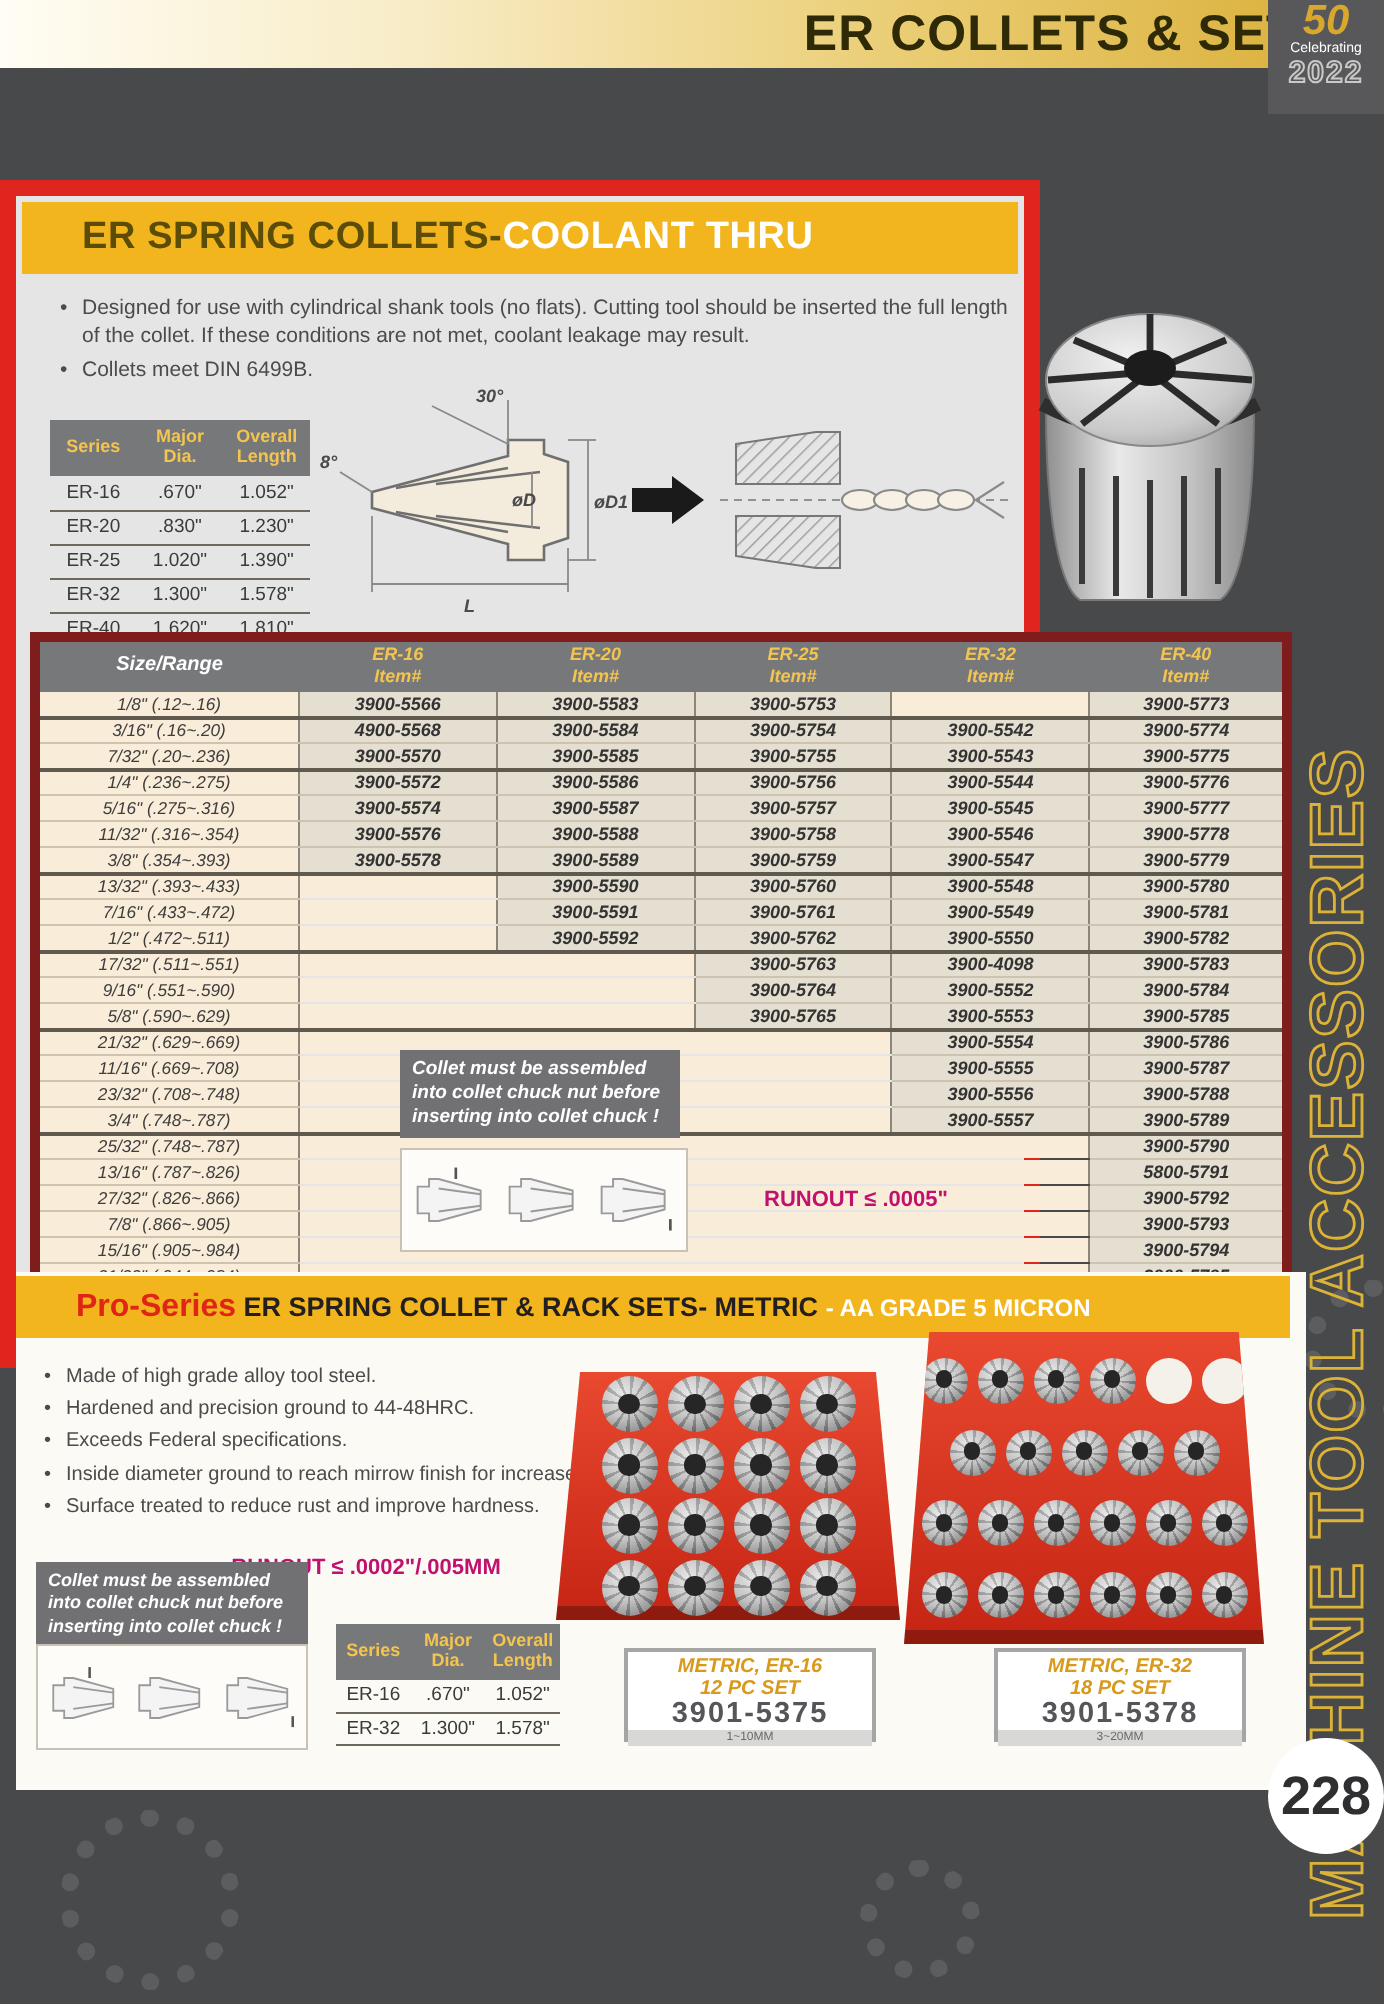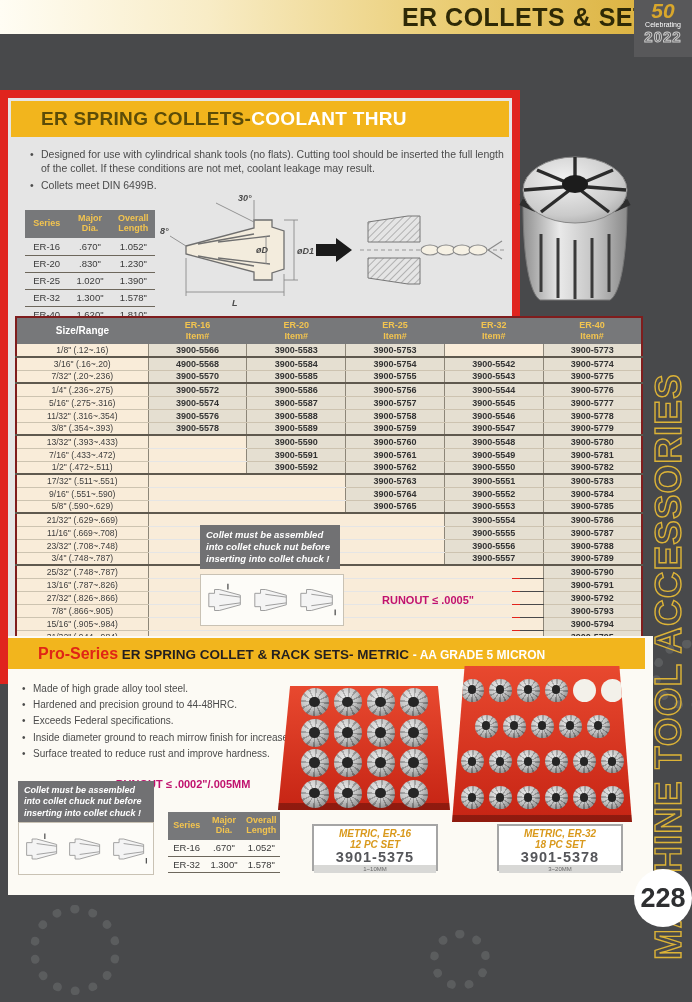--- a/index.html
+++ b/index.html
@@ -38,21 +38,21 @@
   .s1-bullets{left:22px;top:50px;width:480px;}
 
   table.spec{border-collapse:collapse;table-layout:fixed;width:100%;}
   table.spec th{background:#77787a;color:#f3c44f;font-size:9px;font-weight:bold;height:28px;line-height:1.1;padding:1px;}
   table.spec td{font-size:9.5px;color:#3a3a3a;text-align:center;height:17px;border-bottom:1px solid #6d675c;}
   .spec1{position:absolute;left:17px;top:112px;width:130px;}
   .diagram{position:absolute;left:150px;top:88px;width:350px;height:130px;}
   .photo{position:absolute;left:497px;top:44px;width:142px;height:174px;}
 
   .maintable{position:absolute;left:7px;top:218px;width:628px;}
-  table.mt{border-collapse:collapse;table-layout:fixed;width:626px;border:2px solid #7f1d1d;}
+  table.mt{border-collapse:collapse;table-layout:fixed;width:626px;border:5px solid #7f1d1d;font-style:italic;}
   table.mt th{background:#77787a;color:#f3c44f;font-size:9px;font-weight:bold;height:27px;line-height:1.2;padding:0;}
   table.mt th.sh{color:#fff;font-size:10px;}
   table.mt td{height:13px;padding:0;text-align:center;overflow:hidden;white-space:nowrap;}
   table.mt td.sz{background:#f9ecd9;font-size:8.6px;color:#3d3d3d;border-bottom:1px solid #cdc3b0;}
   table.mt td.d{background:#e5dfd1;font-size:9px;font-weight:bold;color:#333;border-bottom:1px solid #cdc3b0;}
   table.mt td.b{background:#f9ecd9;border-bottom:1px solid transparent;}
   table.mt td.lb{border-left:1px solid #8d8678;}
   table.mt tr.ge td{border-bottom:2px solid #5f594e;}
 
   .notebox{position:absolute;background:#717173;color:#fff;font-size:9.5px;font-weight:bold;font-style:italic;
@@ -342,21 +342,21 @@
               <td class="d lb">3900-5592</td>
               <td class="d lb">3900-5762</td>
               <td class="d lb">3900-5550</td>
               <td class="d lb">3900-5782</td>
             </tr>
             <tr>
               <td class="sz">17/32" (.511~.551)</td>
               <td class="b lb"></td>
               <td class="b"></td>
               <td class="d lb">3900-5763</td>
-              <td class="d lb">3900-5551</td>
+              <td class="d lb">3900-4098</td>
               <td class="d lb">3900-5783</td>
             </tr>
             <tr>
               <td class="sz">9/16" (.551~.590)</td>
               <td class="b lb"></td>
               <td class="b"></td>
               <td class="d lb">3900-5764</td>
               <td class="d lb">3900-5552</td>
               <td class="d lb">3900-5784</td>
             </tr>
@@ -407,21 +407,21 @@
               <td class="b"></td>
               <td class="b"></td>
               <td class="d lb">3900-5790</td>
             </tr>
             <tr>
               <td class="sz">13/16" (.787~.826)</td>
               <td class="b lb"></td>
               <td class="b"></td>
               <td class="b"></td>
               <td class="b"></td>
-              <td class="d lb">3900-5791</td>
+              <td class="d lb">5800-5791</td>
             </tr>
             <tr>
               <td class="sz">27/32" (.826~.866)</td>
               <td class="b lb"></td>
               <td class="b"></td>
               <td class="b"></td>
               <td class="b"></td>
               <td class="d lb">3900-5792</td>
             </tr>
             <tr>

